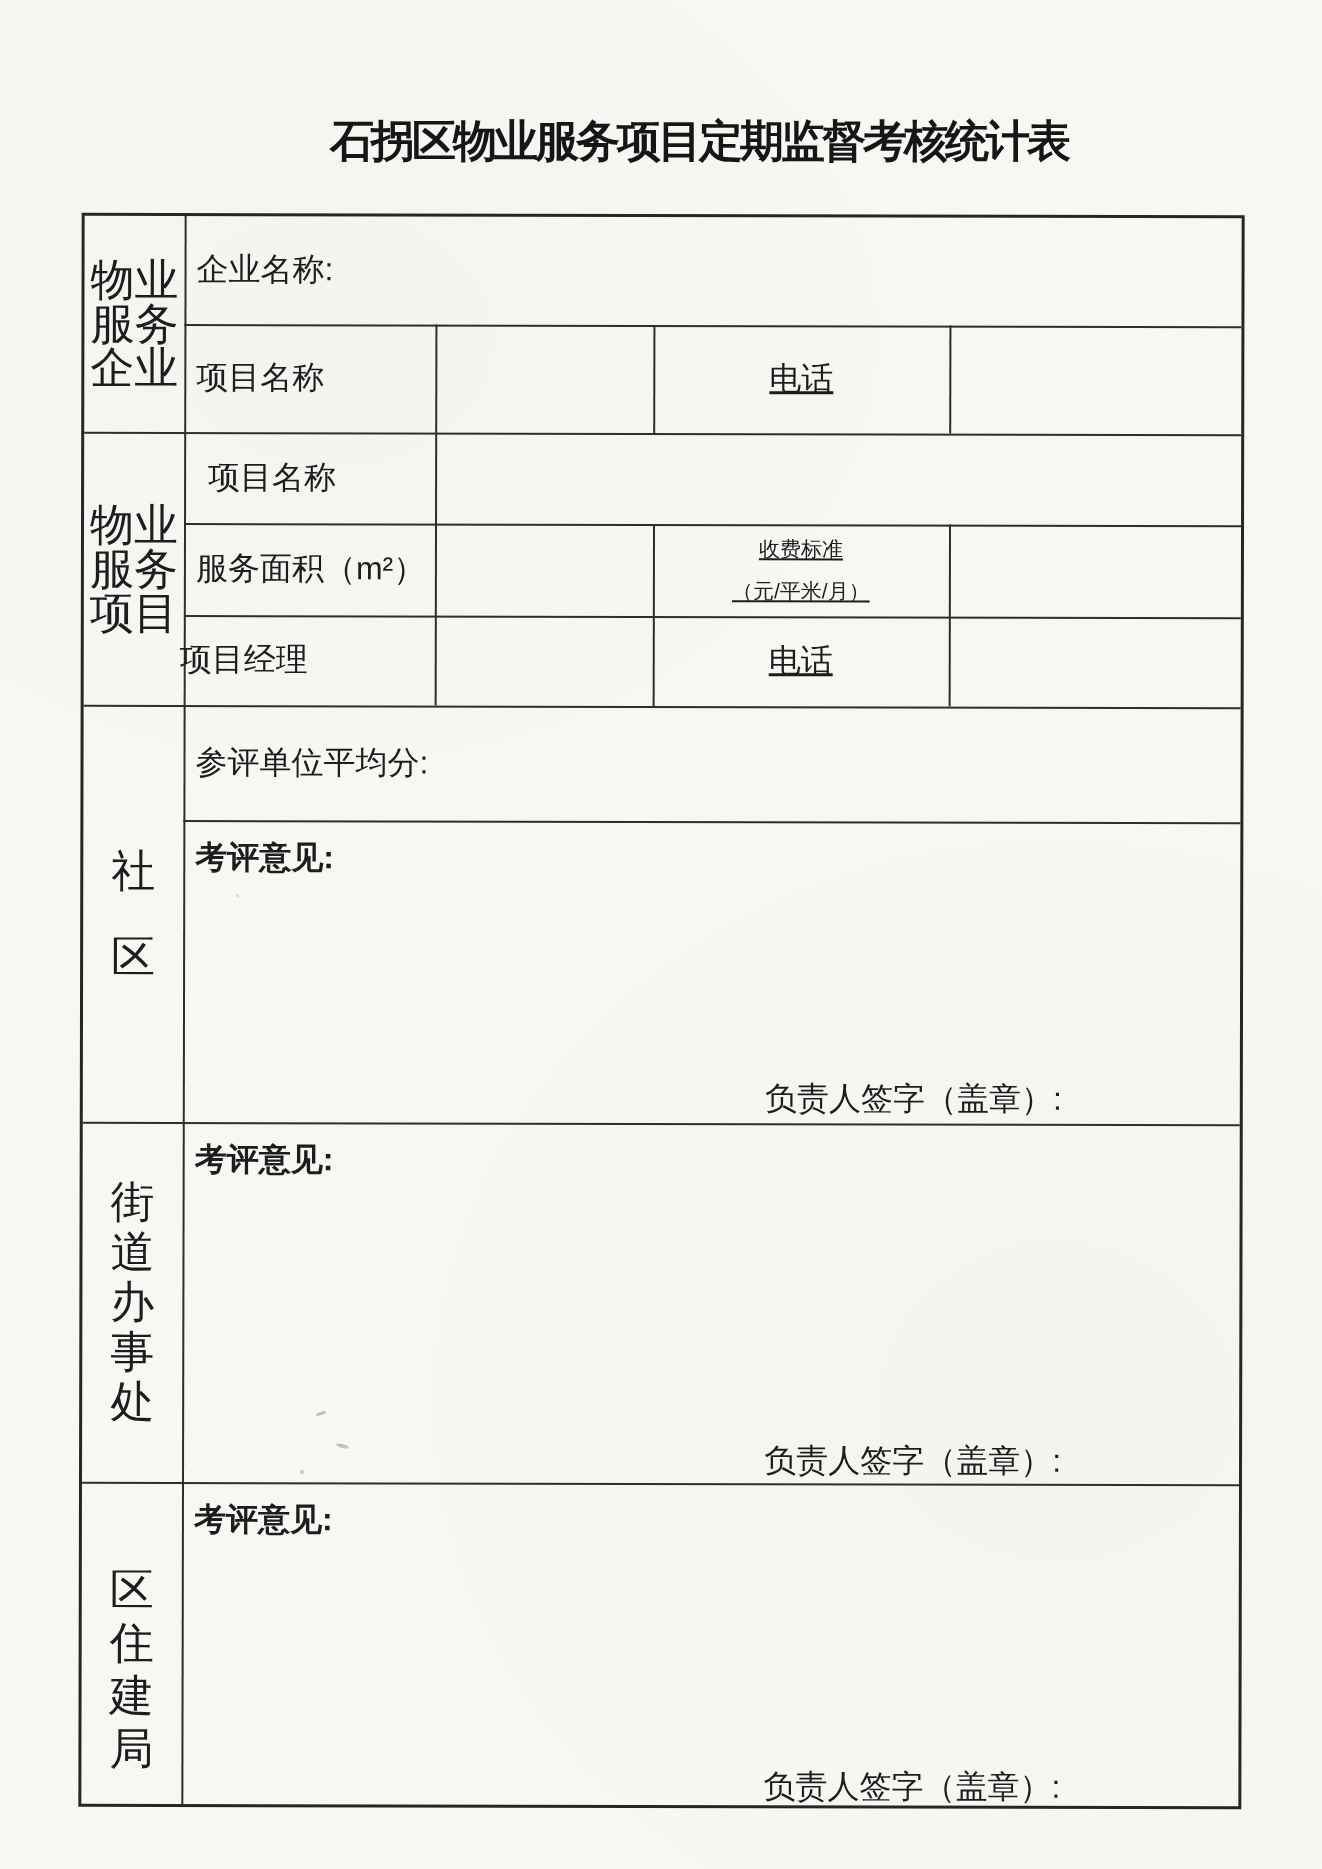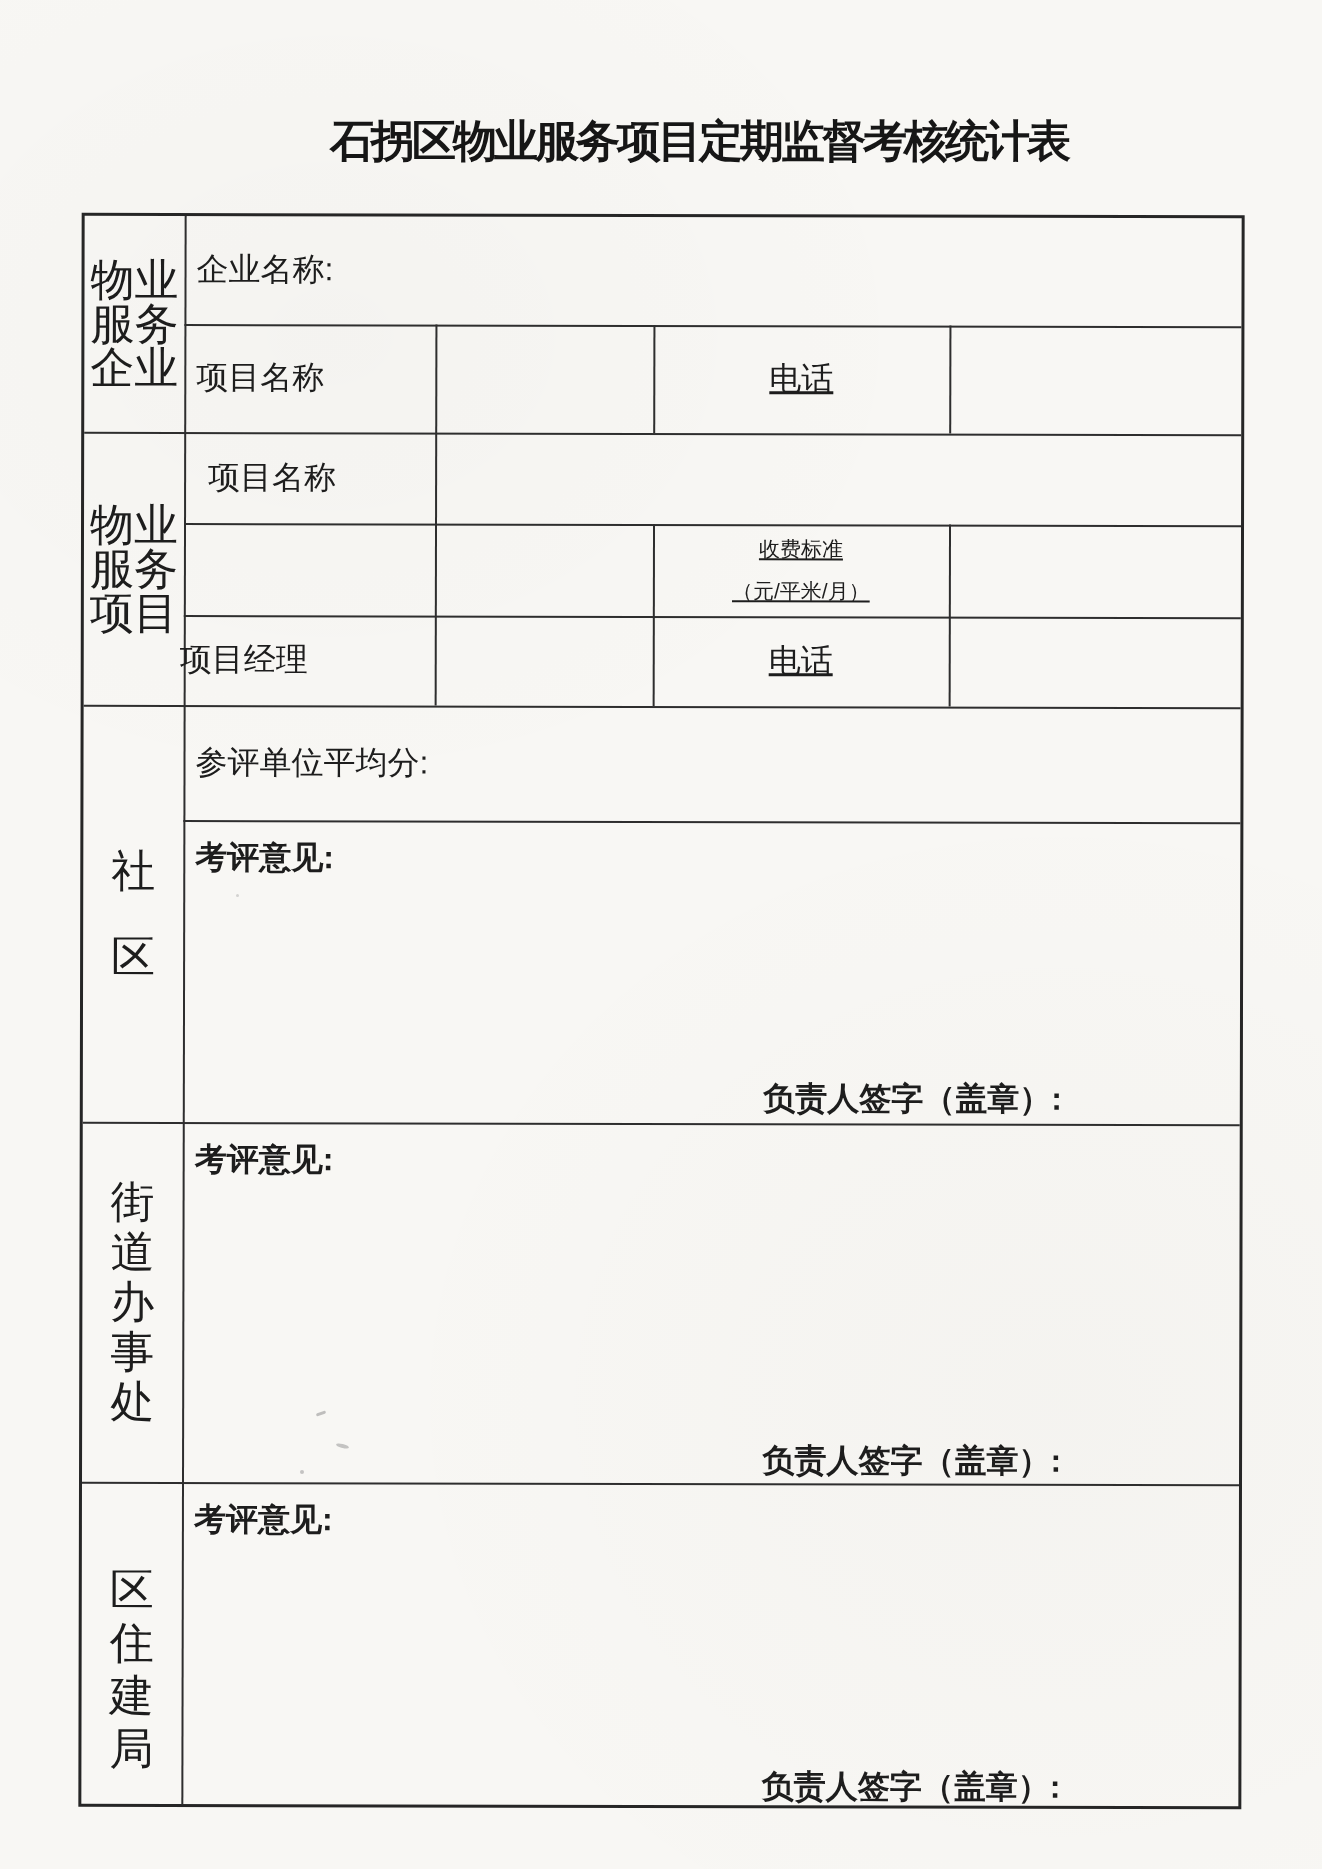--- a/index.html
+++ b/index.html
@@ -40,21 +40,21 @@
   .hdr.tall4 span{line-height:53px;}
   .hdr.shift-down{padding-top:52px;box-sizing:border-box;}
   .lbl{
     position:absolute;display:flex;align-items:center;
     font-size:32px;color:#1d1d1d;white-space:nowrap;
   }
   .lbl.center{justify-content:center;text-align:center;white-space:normal;text-decoration:underline;}
   .lbl.topleft{align-items:flex-start;font-weight:bold;}
   .fee{line-height:42px;font-size:21px;}
   .sig{
-    position:absolute;font-size:32px;color:#1d1d1d;white-space:nowrap;font-weight:bold;
+    position:absolute;font-size:32px;color:#1d1d1d;white-space:nowrap;
   }
   .blankcell{position:absolute;}
   .speck{position:absolute;background:#8f8f8f;}
 </style>
 </head>
 <body>
 
 <div class="page">
 
   <h1 class="doc-title">石拐区物业服务项目定期监督考核统计表</h1>
@@ -106,20 +106,21 @@
 
     <div class="lbl" style="left:112px;top:0;height:108px">企业名称:</div>
     <div class="blankcell" style="left:300px;top:10px;width:840px;height:90px"></div>
     <div class="lbl" style="left:112px;top:108px;height:108px">项目名称</div>
     <div class="blankcell" style="left:353px;top:110px;width:214px;height:104px"></div>
     <div class="lbl center" style="left:569px;top:108px;width:296px;height:108px">电话</div>
     <div class="blankcell" style="left:867px;top:110px;width:288px;height:104px"></div>
 
     <div class="lbl" style="left:124px;top:216px;height:91px">项目名称</div>
     <div class="blankcell" style="left:353px;top:218px;width:800px;height:87px"></div>
+    <div class="lbl" style="left:112px;top:307px;height:92px">服务面积（m²）</div>
     <div class="blankcell" style="left:353px;top:309px;width:214px;height:88px"></div>
     <div class="lbl center fee" style="left:569px;top:307px;width:296px;height:92px">
       <span>
         <span style="display:block">收费标准</span>
         <span style="display:block">（元/平米/月）</span>
       </span>
     </div>
     <div class="blankcell" style="left:867px;top:309px;width:288px;height:88px"></div>
     <div class="lbl" style="left:96px;top:399px;height:90px">项目经理</div>
     <div class="blankcell" style="left:353px;top:401px;width:214px;height:86px"></div>

